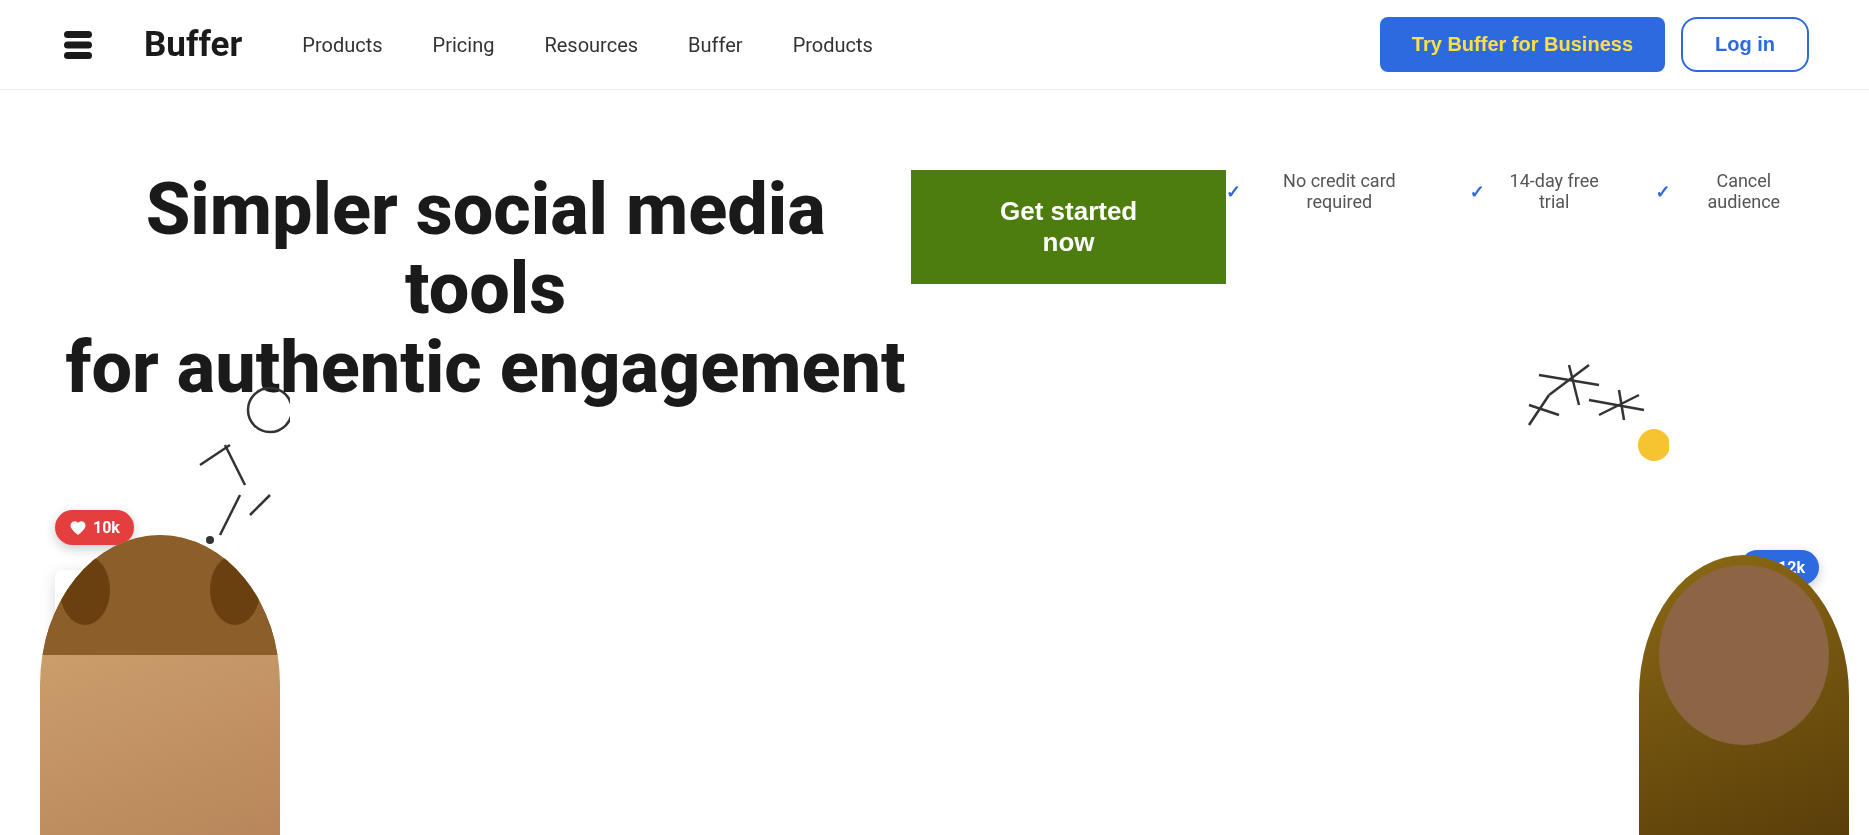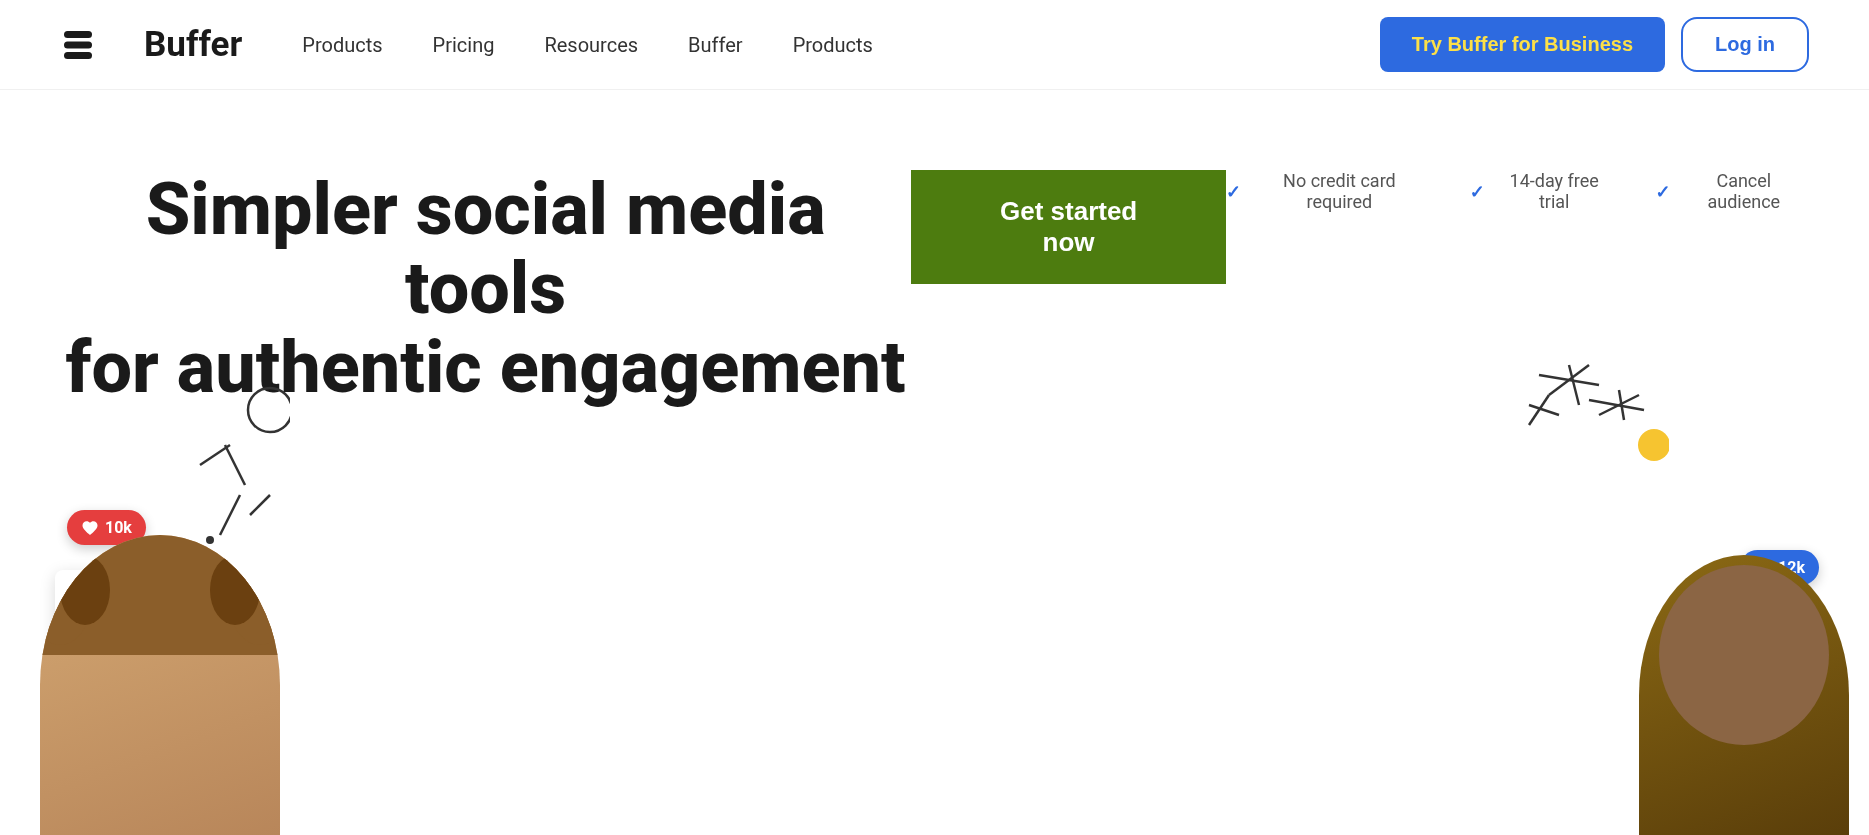--- a/index.html
+++ b/index.html
@@ -292,21 +292,21 @@
       <circle cx="100" cy="45" r="22" stroke="#333" stroke-width="2.5" fill="none"></circle>
 
       <line x1="55" y1="80" x2="75" y2="120" stroke="#333" stroke-width="2.5"></line>
       <line x1="30" y1="100" x2="60" y2="80" stroke="#333" stroke-width="2.5"></line>
       <line x1="70" y1="130" x2="50" y2="170" stroke="#333" stroke-width="2.5"></line>
       <line x1="80" y1="150" x2="100" y2="130" stroke="#333" stroke-width="2.5"></line>
 
       <circle cx="40" cy="175" r="4" fill="#333"></circle>
     </svg>
 
-    <div class="badge-likes" style="left:67px; bottom:290px;">
+    <div class="badge-likes" style="left:55px; bottom:290px;">
       <svg width="18" height="18" viewBox="0 0 24 24" fill="white">
         <path d="M12 21.35l-1.45-1.32C5.4 15.36 2 12.28 2 8.5 2 5.42 4.42 3 7.5 3c1.74 0 3.41.81 4.5 2.09C13.09 3.81 14.76 3 16.5 3 19.58 3 22 5.42 22 8.5c0 3.78-3.4 6.86-8.55 11.54L12 21.35z"></path>
       </svg>
       <span>10k</span>
     </div>
 
     <div class="shoe-card" style="left:55px; bottom:190px;">
       <svg width="70" height="55" viewBox="0 0 70 55">
 
         <ellipse cx="35" cy="40" rx="30" ry="10" fill="#e0e0e0"></ellipse>

